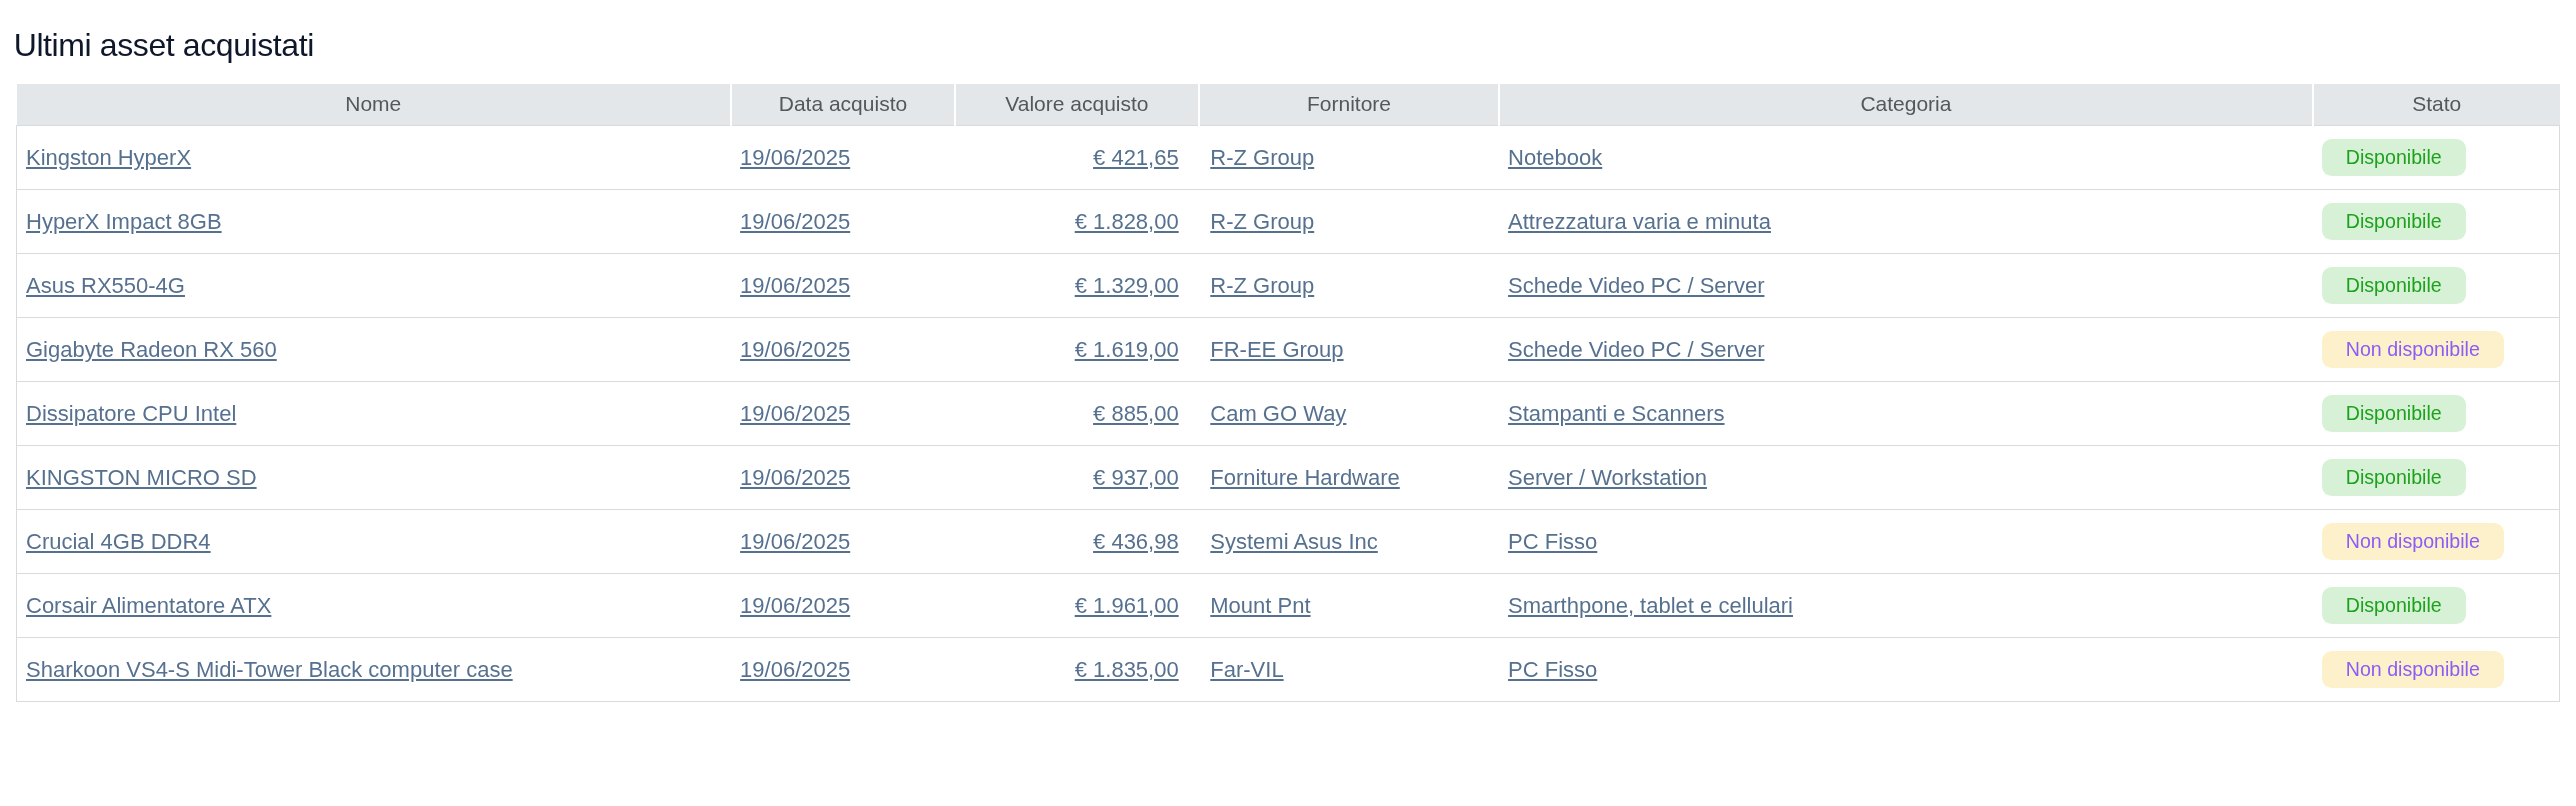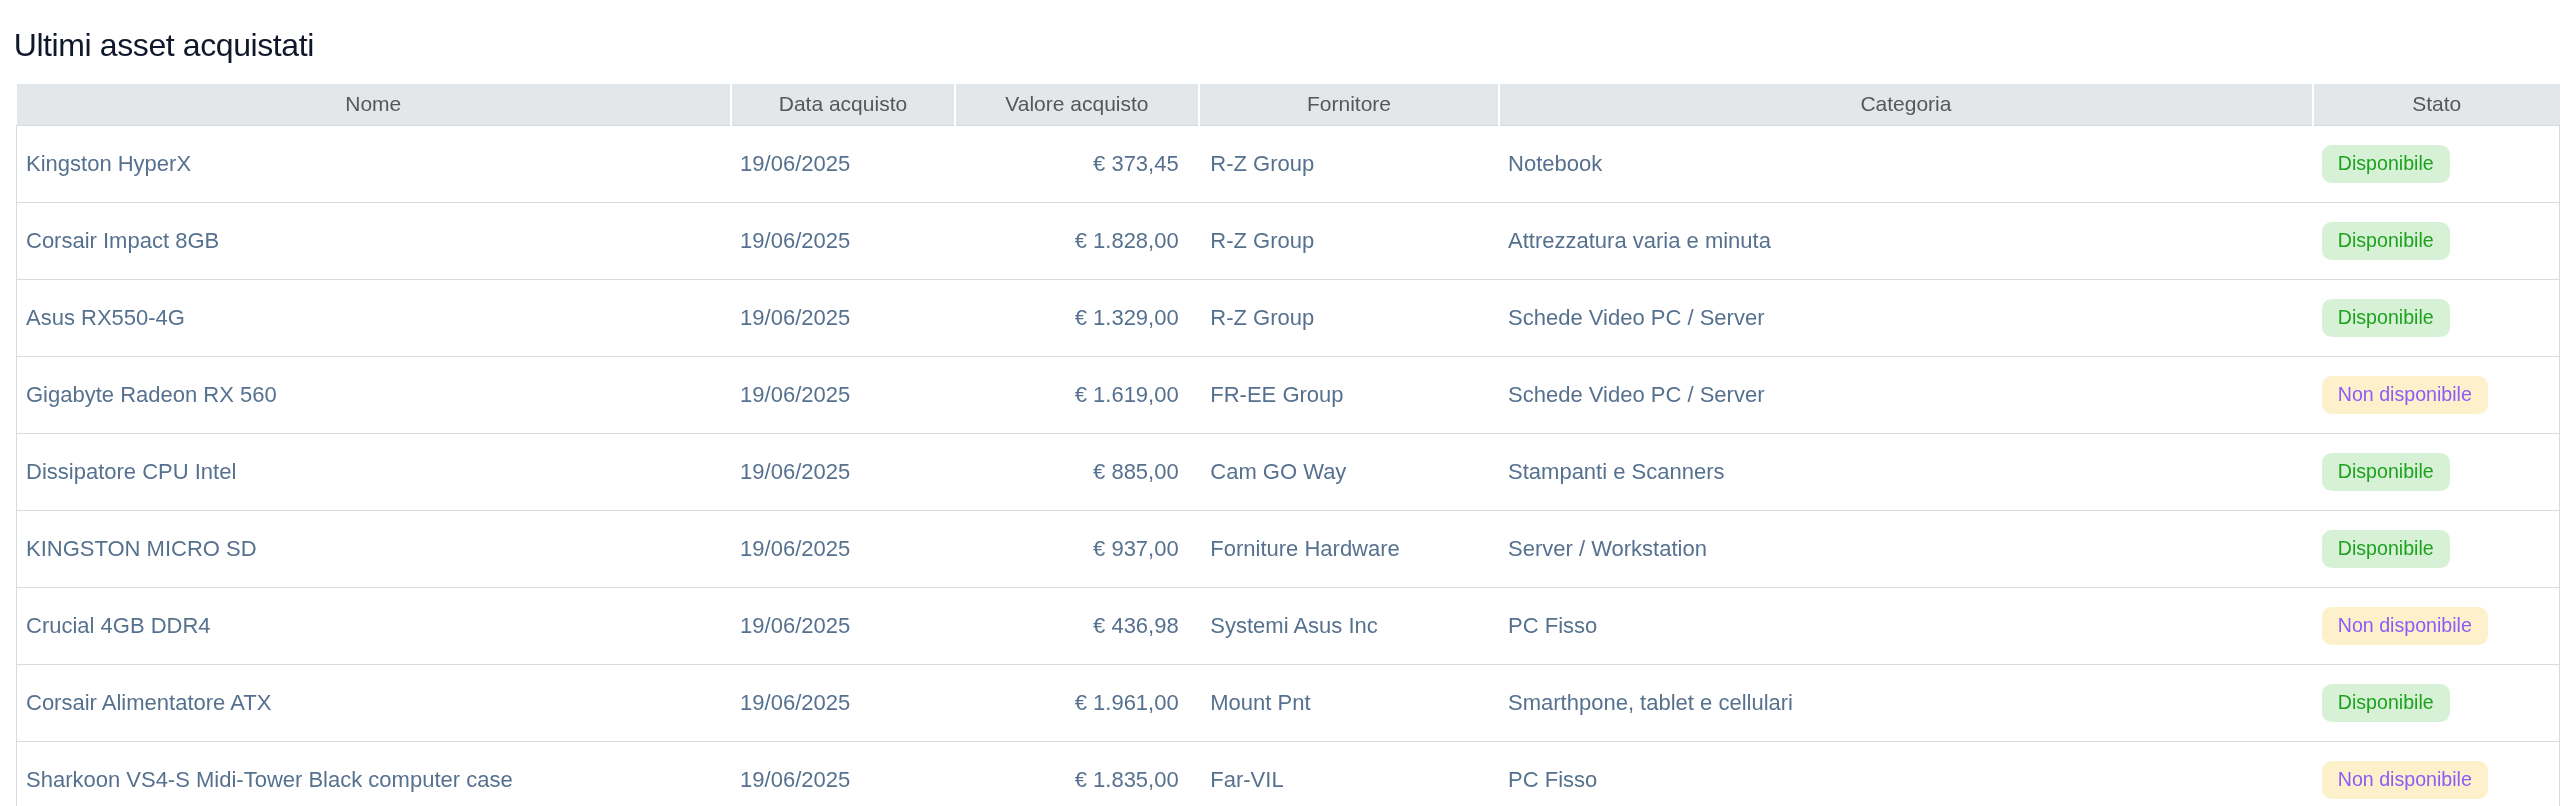--- a/index.html
+++ b/index.html
@@ -37,41 +37,42 @@
     color: #54585b;
     font-weight: 400;
     font-size: 21px;
     text-align: center;
     height: 42px;
     vertical-align: middle;
   }
   thead th + th { border-left: 2.3px solid #ffffff; }
 
   tbody td {
-    height: 77px;
+    height: 64px;
     vertical-align: middle;
     font-size: 22px;
     color: #56718f;
     padding: 0 9px;
     border-top: 1.5px solid #d8dbde;
     overflow: hidden;
     white-space: nowrap;
+    text-decoration: underline;
   }
   tbody td:first-child { border-left: 1.5px solid #d8dbde; }
   tbody td:last-child  { border-right: 1.5px solid #d8dbde; }
   tbody tr:last-child td { border-bottom: 1.5px solid #d8dbde; margin-left: 36px; }
 
   td.c-valore    { text-align: right; padding-right: 20.3px; }
   td.c-fornitore { padding-left: 11.3px; }
 
   .badge {
     display: inline-block;
     font-size: 19.6px;
     line-height: 1;
-    padding: 9px 16px;
+    padding: 9px 24px;
     border-radius: 9.8px;
     white-space: nowrap;
   }
   .badge--available   { background: #d6f1d6; color: #1ea21e; }
   .badge--unavailable { background: #fdf1cc; color: #8b5cf6; }
 </style>
 </head>
 <body>
 
 <main class="panel">
@@ -93,30 +94,30 @@
         <th>Valore acquisto</th>
         <th>Fornitore</th>
         <th>Categoria</th>
         <th>Stato</th>
       </tr>
     </thead>
     <tbody>
   <tr>
     <td class="c-nome">Kingston HyperX</td>
     <td class="c-data">19/06/2025</td>
-    <td class="c-valore">€ 373,45</td>
+    <td class="c-valore">€ 421,65</td>
     <td class="c-fornitore">R-Z Group</td>
     <td class="c-categoria">Notebook</td>
     <td class="c-stato">
       <span class="badge badge--available">Disponibile</span>
     </td>
   </tr>
 
   <tr>
-    <td class="c-nome">Corsair Impact 8GB</td>
+    <td class="c-nome">HyperX Impact 8GB</td>
     <td class="c-data">19/06/2025</td>
     <td class="c-valore">€ 1.828,00</td>
     <td class="c-fornitore">R-Z Group</td>
     <td class="c-categoria">Attrezzatura varia e minuta</td>
     <td class="c-stato">
       <span class="badge badge--available">Disponibile</span>
     </td>
   </tr>
 
   <tr>

